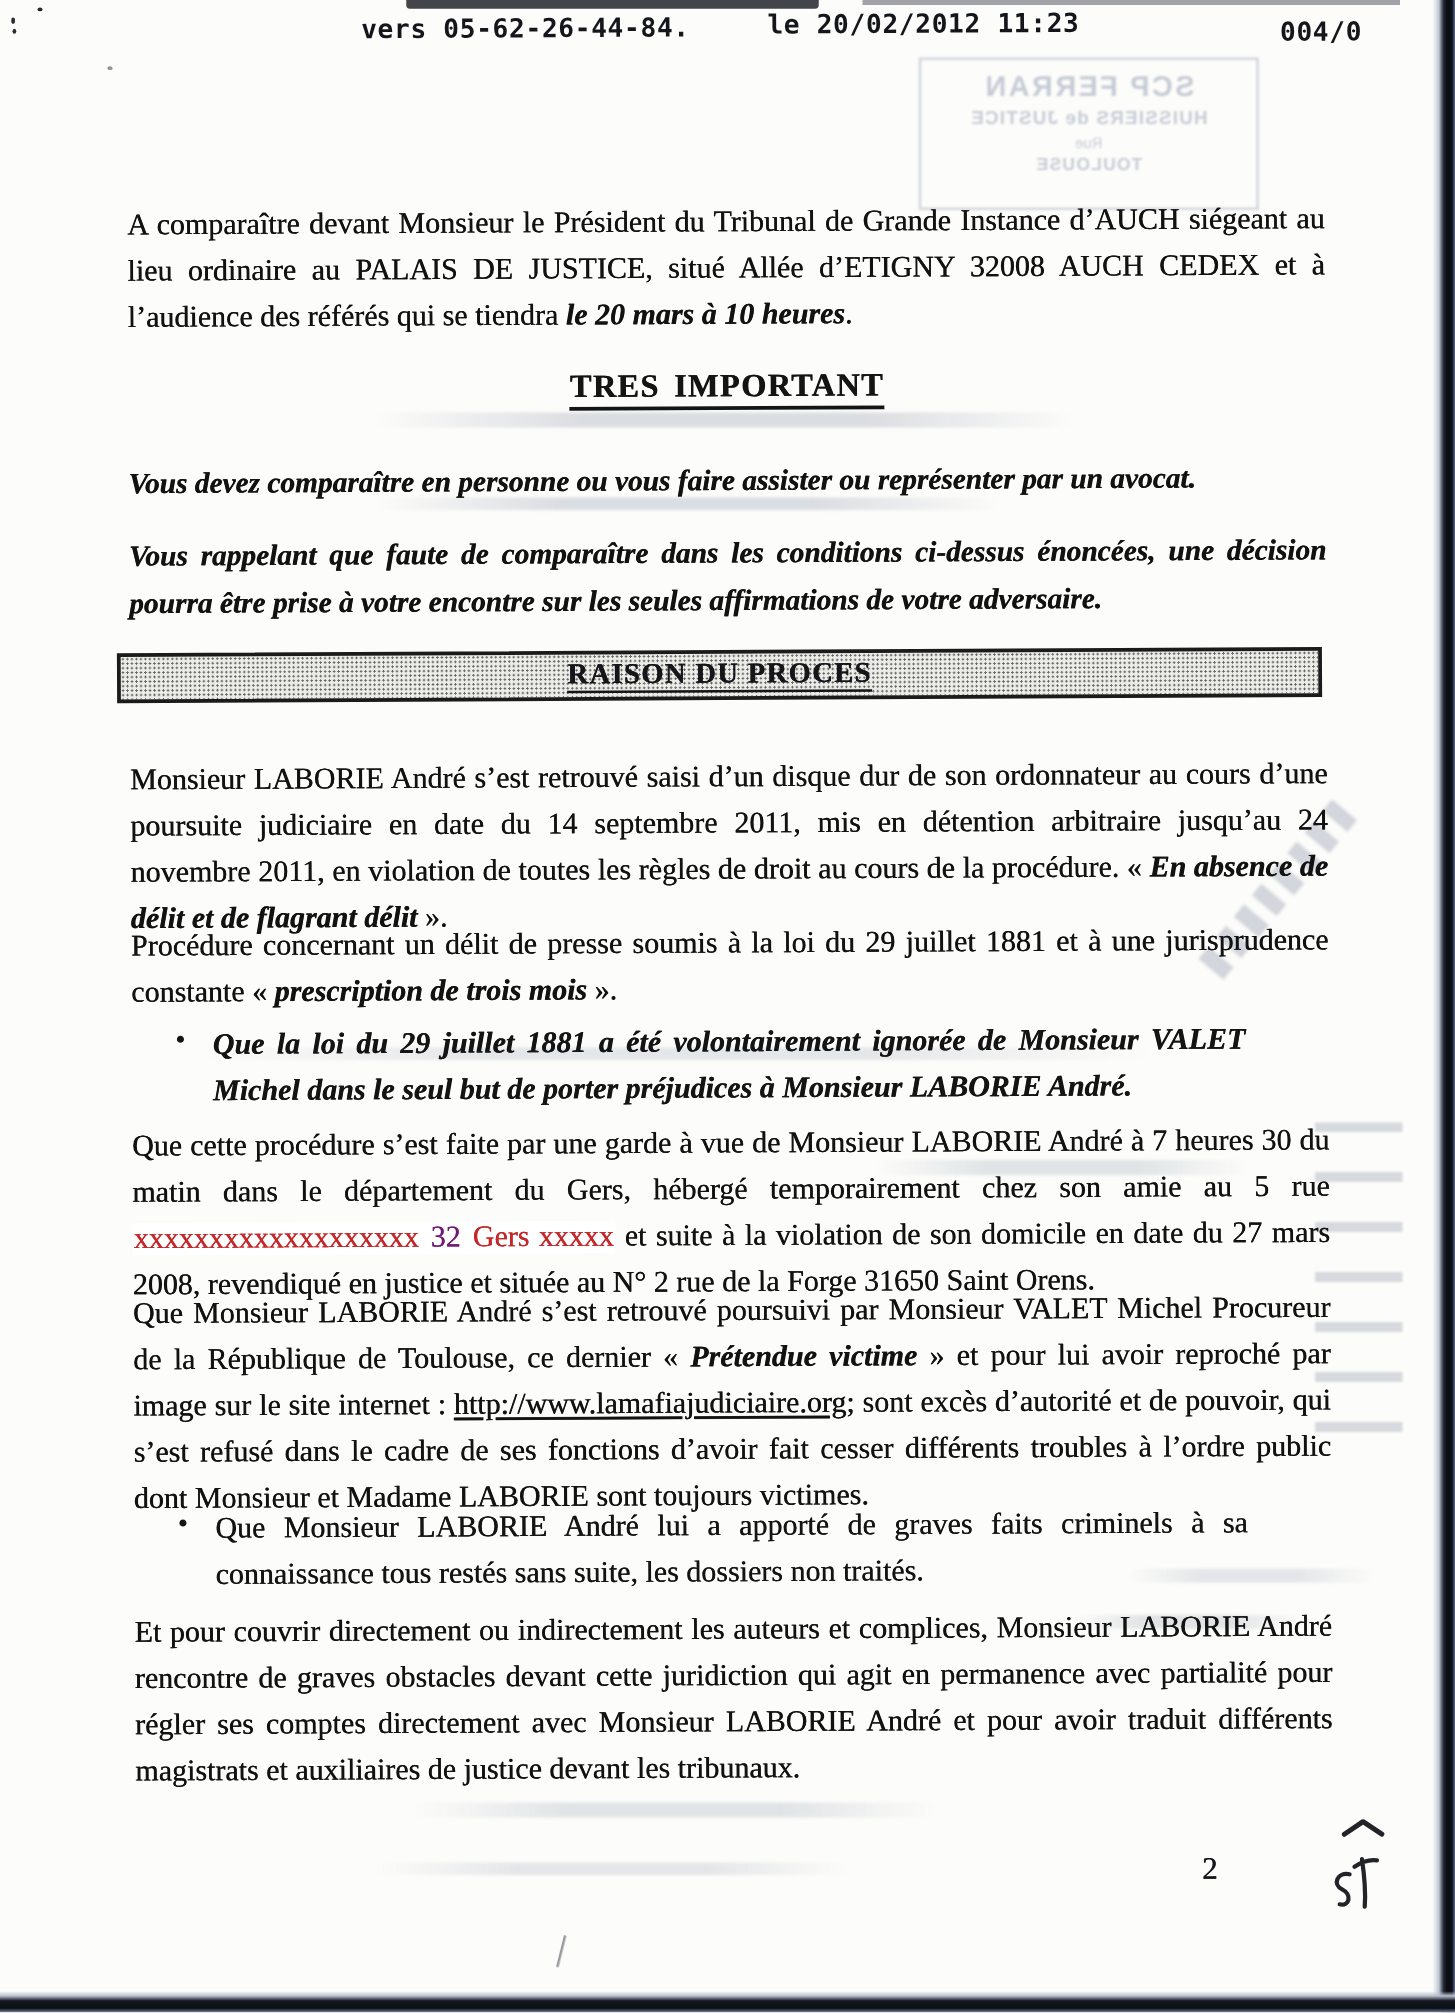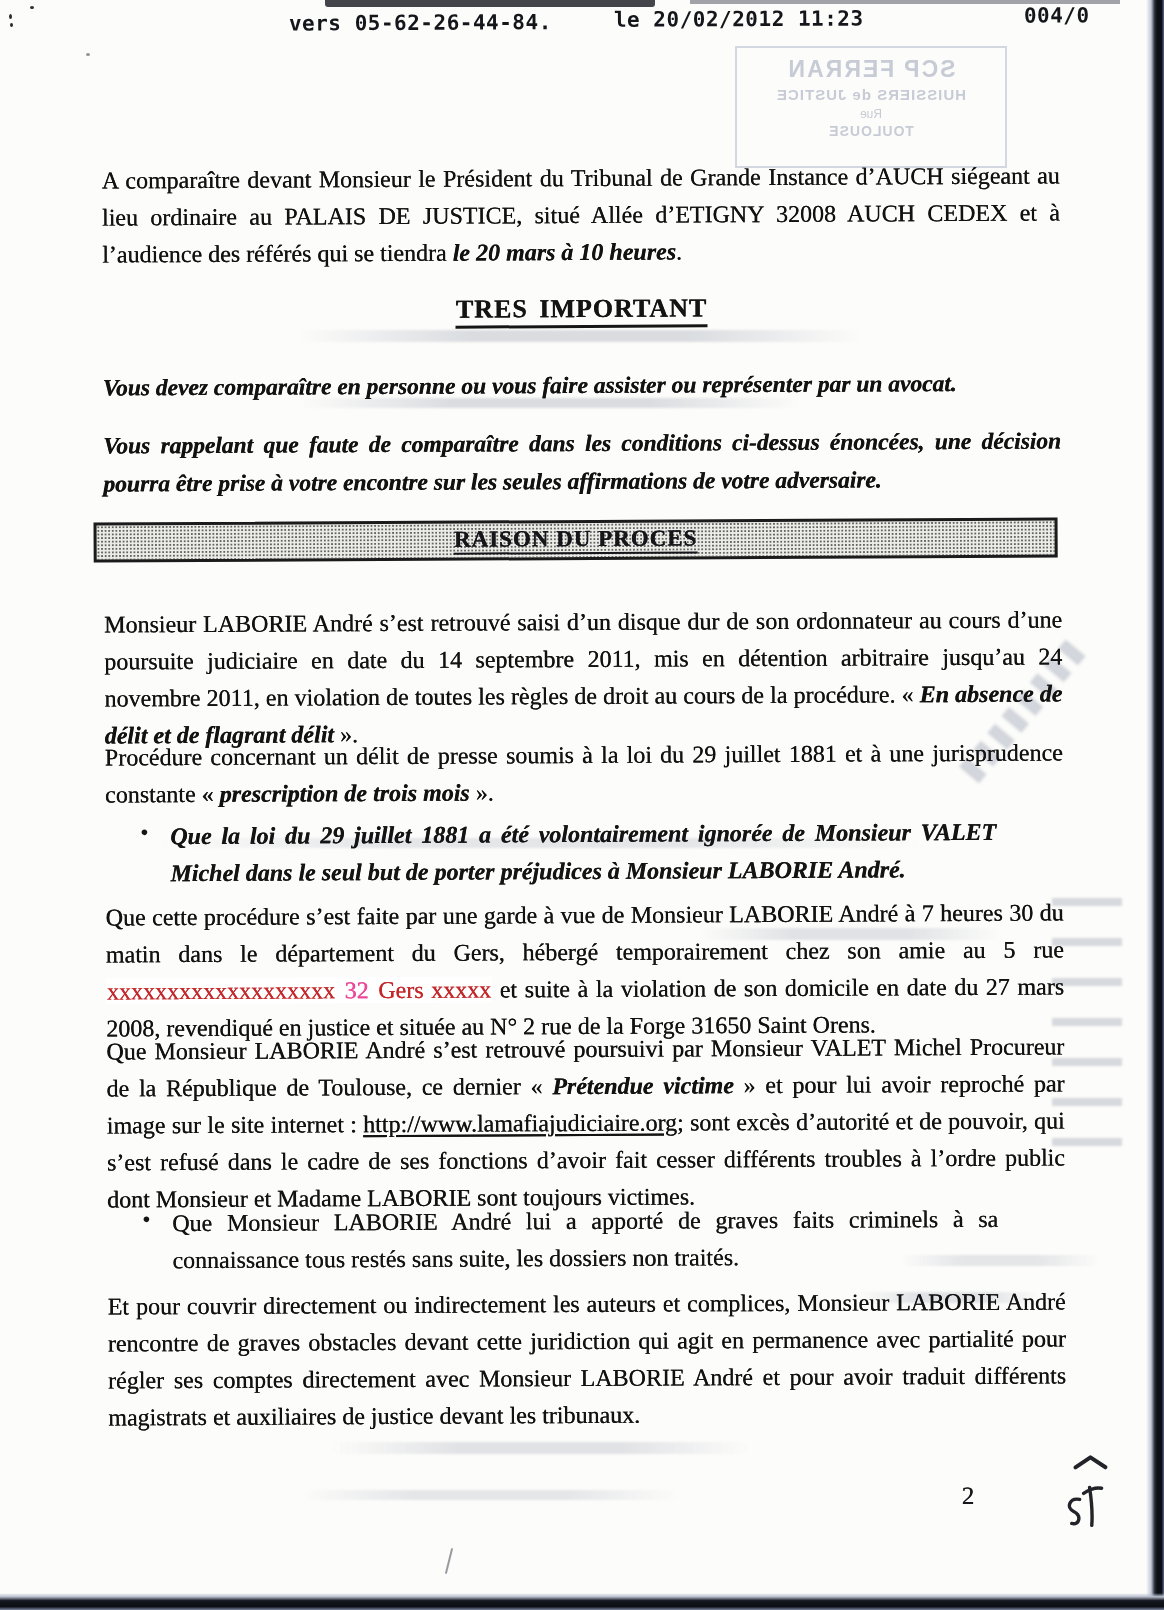--- a/index.html
+++ b/index.html
@@ -70,21 +70,21 @@
   }
   .banner .btxt{
     font-size:23px; font-weight:700; letter-spacing:1px; color:#15151a;
     border-bottom:2px solid #15151a; text-shadow:0.3px 0 0 currentColor;
   }
   .bullet-row{position:absolute; left:140px; width:856px;}
   .bullet-dot{position:absolute; left:0; top:1px; font-size:24px;}
   .bullet-text{display:block; margin-left:30px; font-size:24px; line-height:37px;
     text-align:justify; text-shadow:0.3px 0 0 currentColor;}
   .redaction{background:#ffffff; color:#c3282a; padding:0 1px;}
-  .redaction-mid{background:#ffffff; color:#ec4899; padding:0 1px;}
+  .redaction-mid{background:#ffffff; color:#701a75; padding:0 1px;}
   .url{text-decoration:underline; text-underline-offset:3px;}
   .pageno{position:absolute; left:958px; top:1484px; font-size:25px; color:#17171c;
     text-shadow:0.3px 0 0 currentColor;}
   .handmark{position:absolute; left:1042px; top:1456px;}
 </style>
 </head>
 <body>
 
 <div class="page">
 
@@ -112,21 +112,21 @@
   <div class="smudge" style="left:300px; top:1490px; width:380px; height:10px; opacity:0.7;"></div>
   <div class="smudge-col" style="left:1052px; top:898px; width:70px; height:255px;"></div>
   <div class="smudge-diag" style="left:1008px; top:628px; width:26px; height:170px;"></div>
   <div class="pencil" style="left:448px; top:1548px; width:2px; height:26px; transform:rotate(14deg);"></div>
   <div class="pencil" style="left:1412px; top:0; width:0; height:0;"></div>
 
   <div class="tilt">
 
     <div class="fax" style="left:293px; top:10px;">vers 05-62-26-44-84.</div>
     <div class="fax" style="left:618px; top:8px;">le 20/02/2012 11:23</div>
-    <div class="fax" style="left:1028px; top:6px;">004/0</div>
+    <div class="fax" style="left:1028px; top:16px;">004/0</div>
 
     <div class="para" style="top:160px;"><span>A comparaître devant Monsieur le Président du Tribunal de Grande Instance d’AUCH siégeant au lieu ordinaire au PALAIS DE JUSTICE, situé Allée d’ETIGNY 32008 AUCH CEDEX et à l’audience des référés qui se tiendra </span><span class="b-i">le 20 mars à 10 heures</span><span>.</span></div>
 
     <div class="title" style="top:294px;"><span class="u">TRES IMPORTANT</span></div>
 
     <div class="para notice" style="top:366px;">Vous devez comparaître en personne ou vous faire assister ou représenter par un avocat.</div>
     <div class="para notice" style="top:424px;">Vous rappelant que faute de comparaître dans les conditions ci-dessus énoncées, une décision pourra être prise à votre encontre sur les seules affirmations de votre adversaire.</div>
 
     <div class="banner">
       <span class="btxt">RAISON DU PROCES</span>

